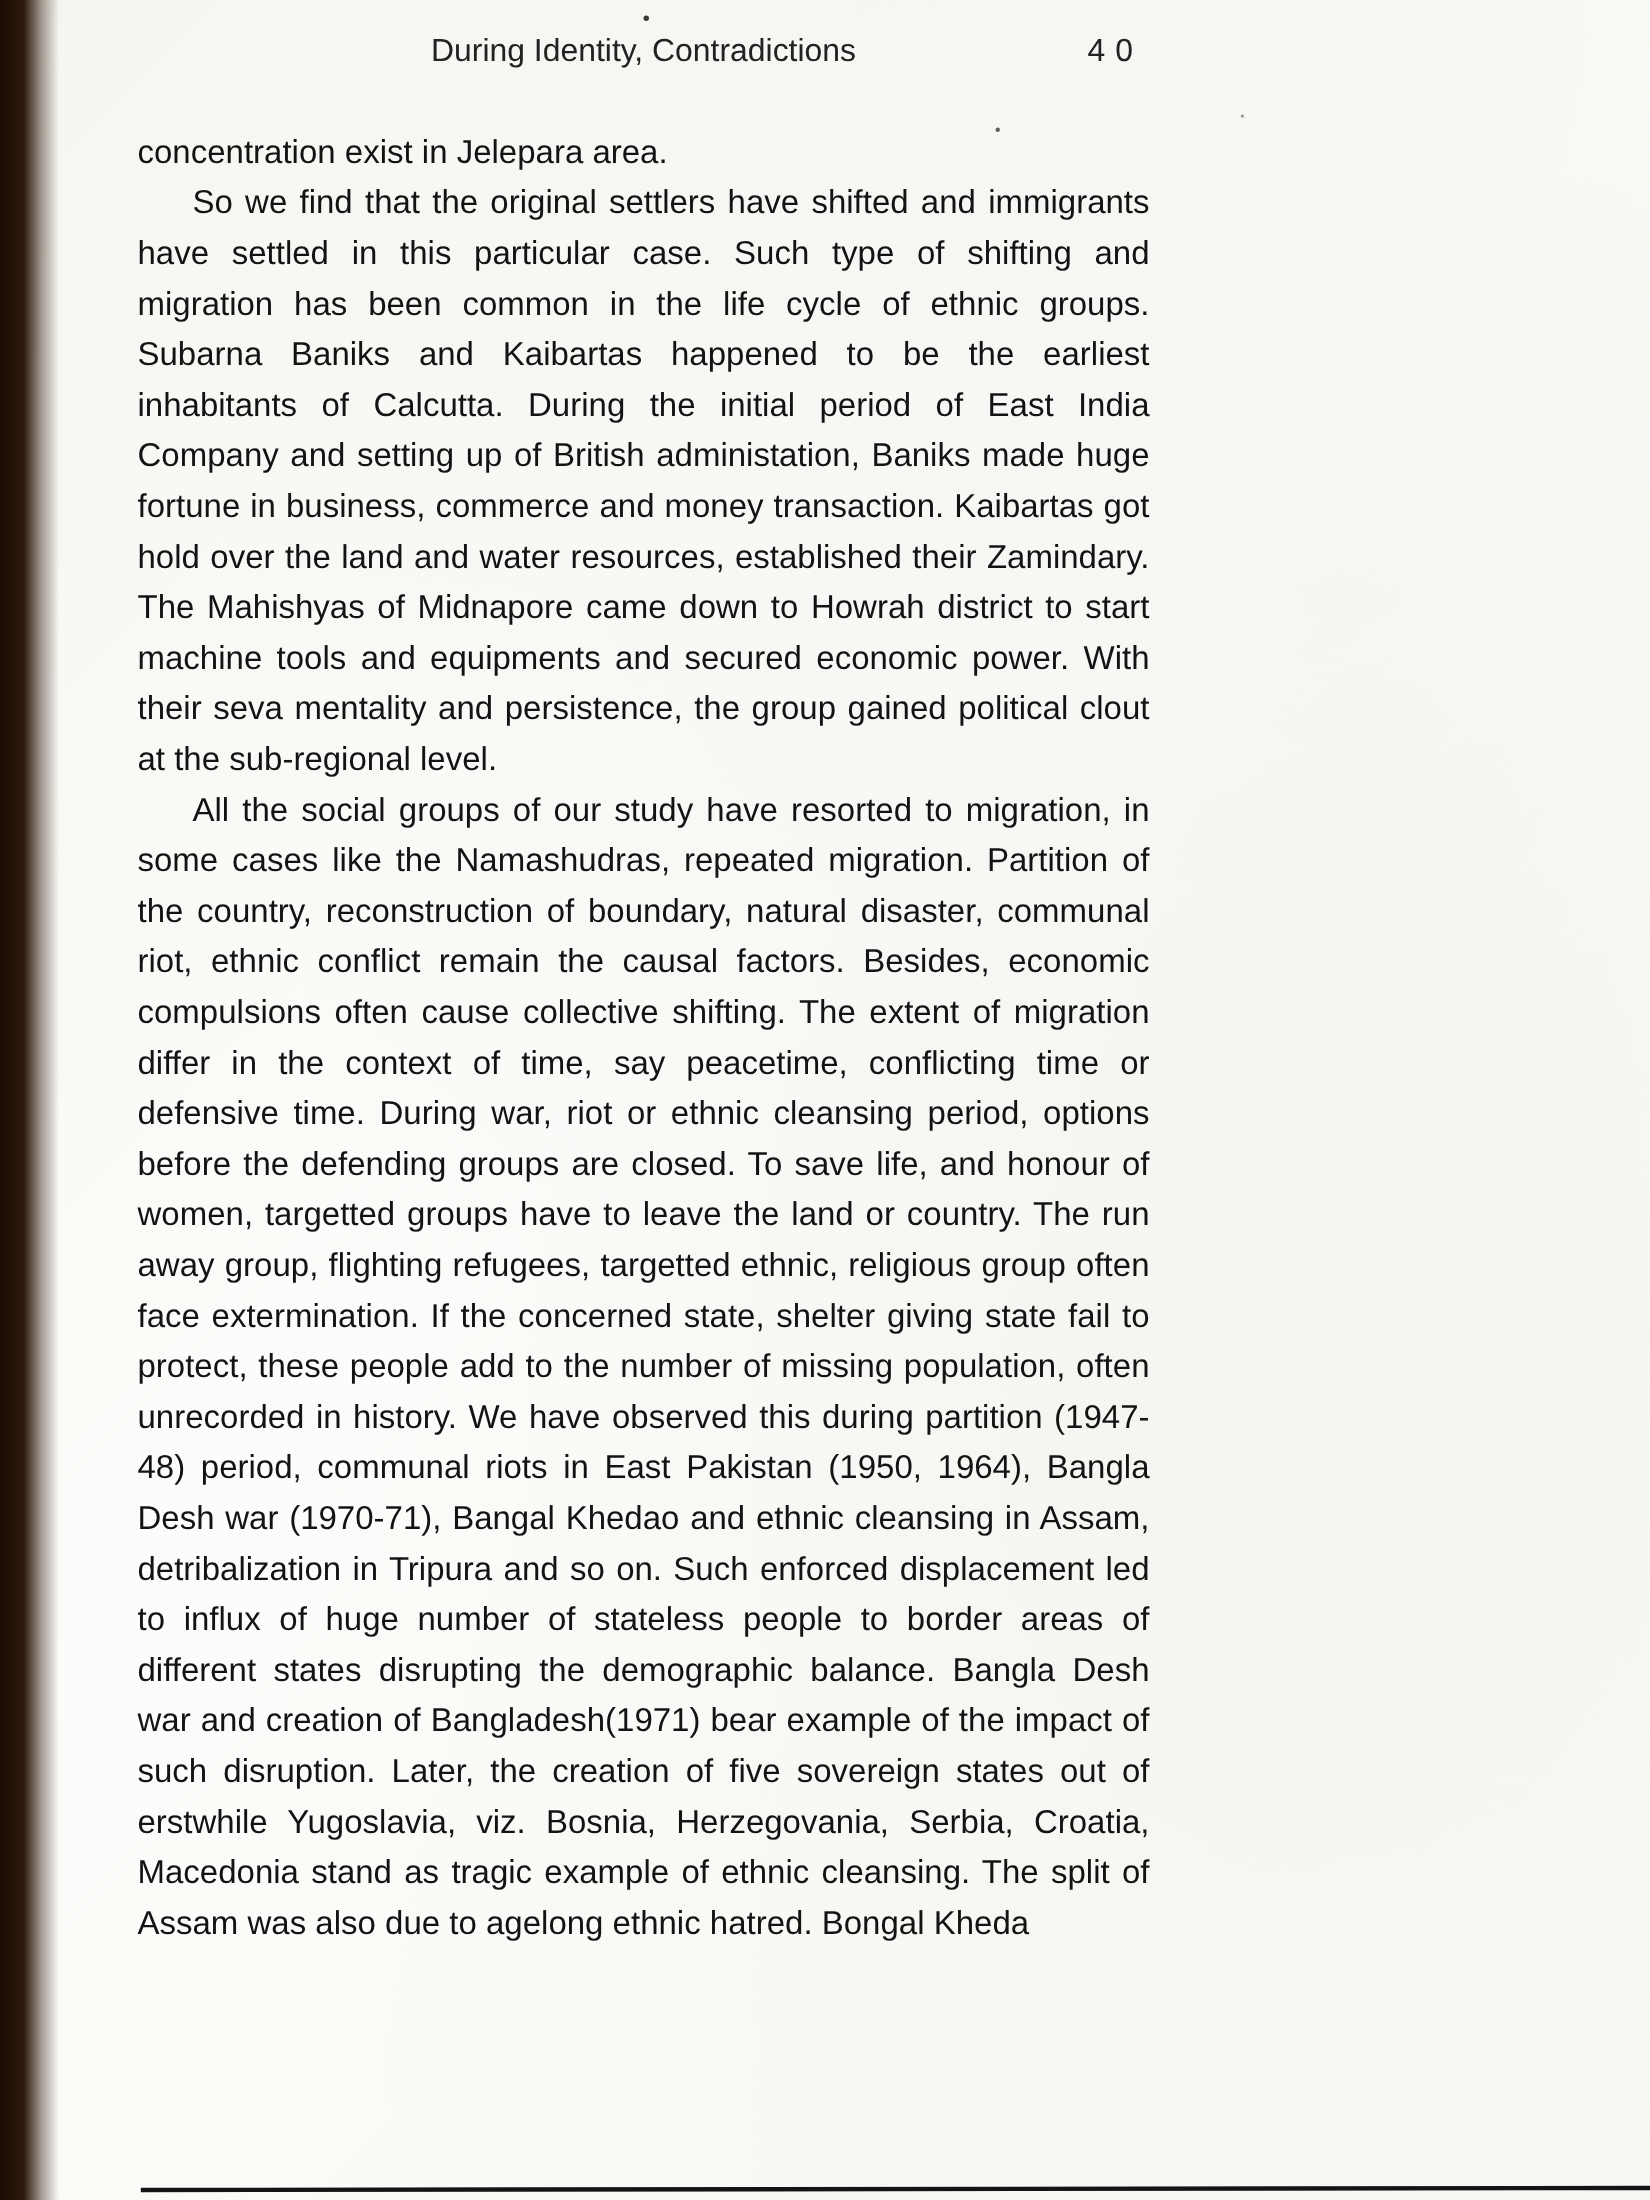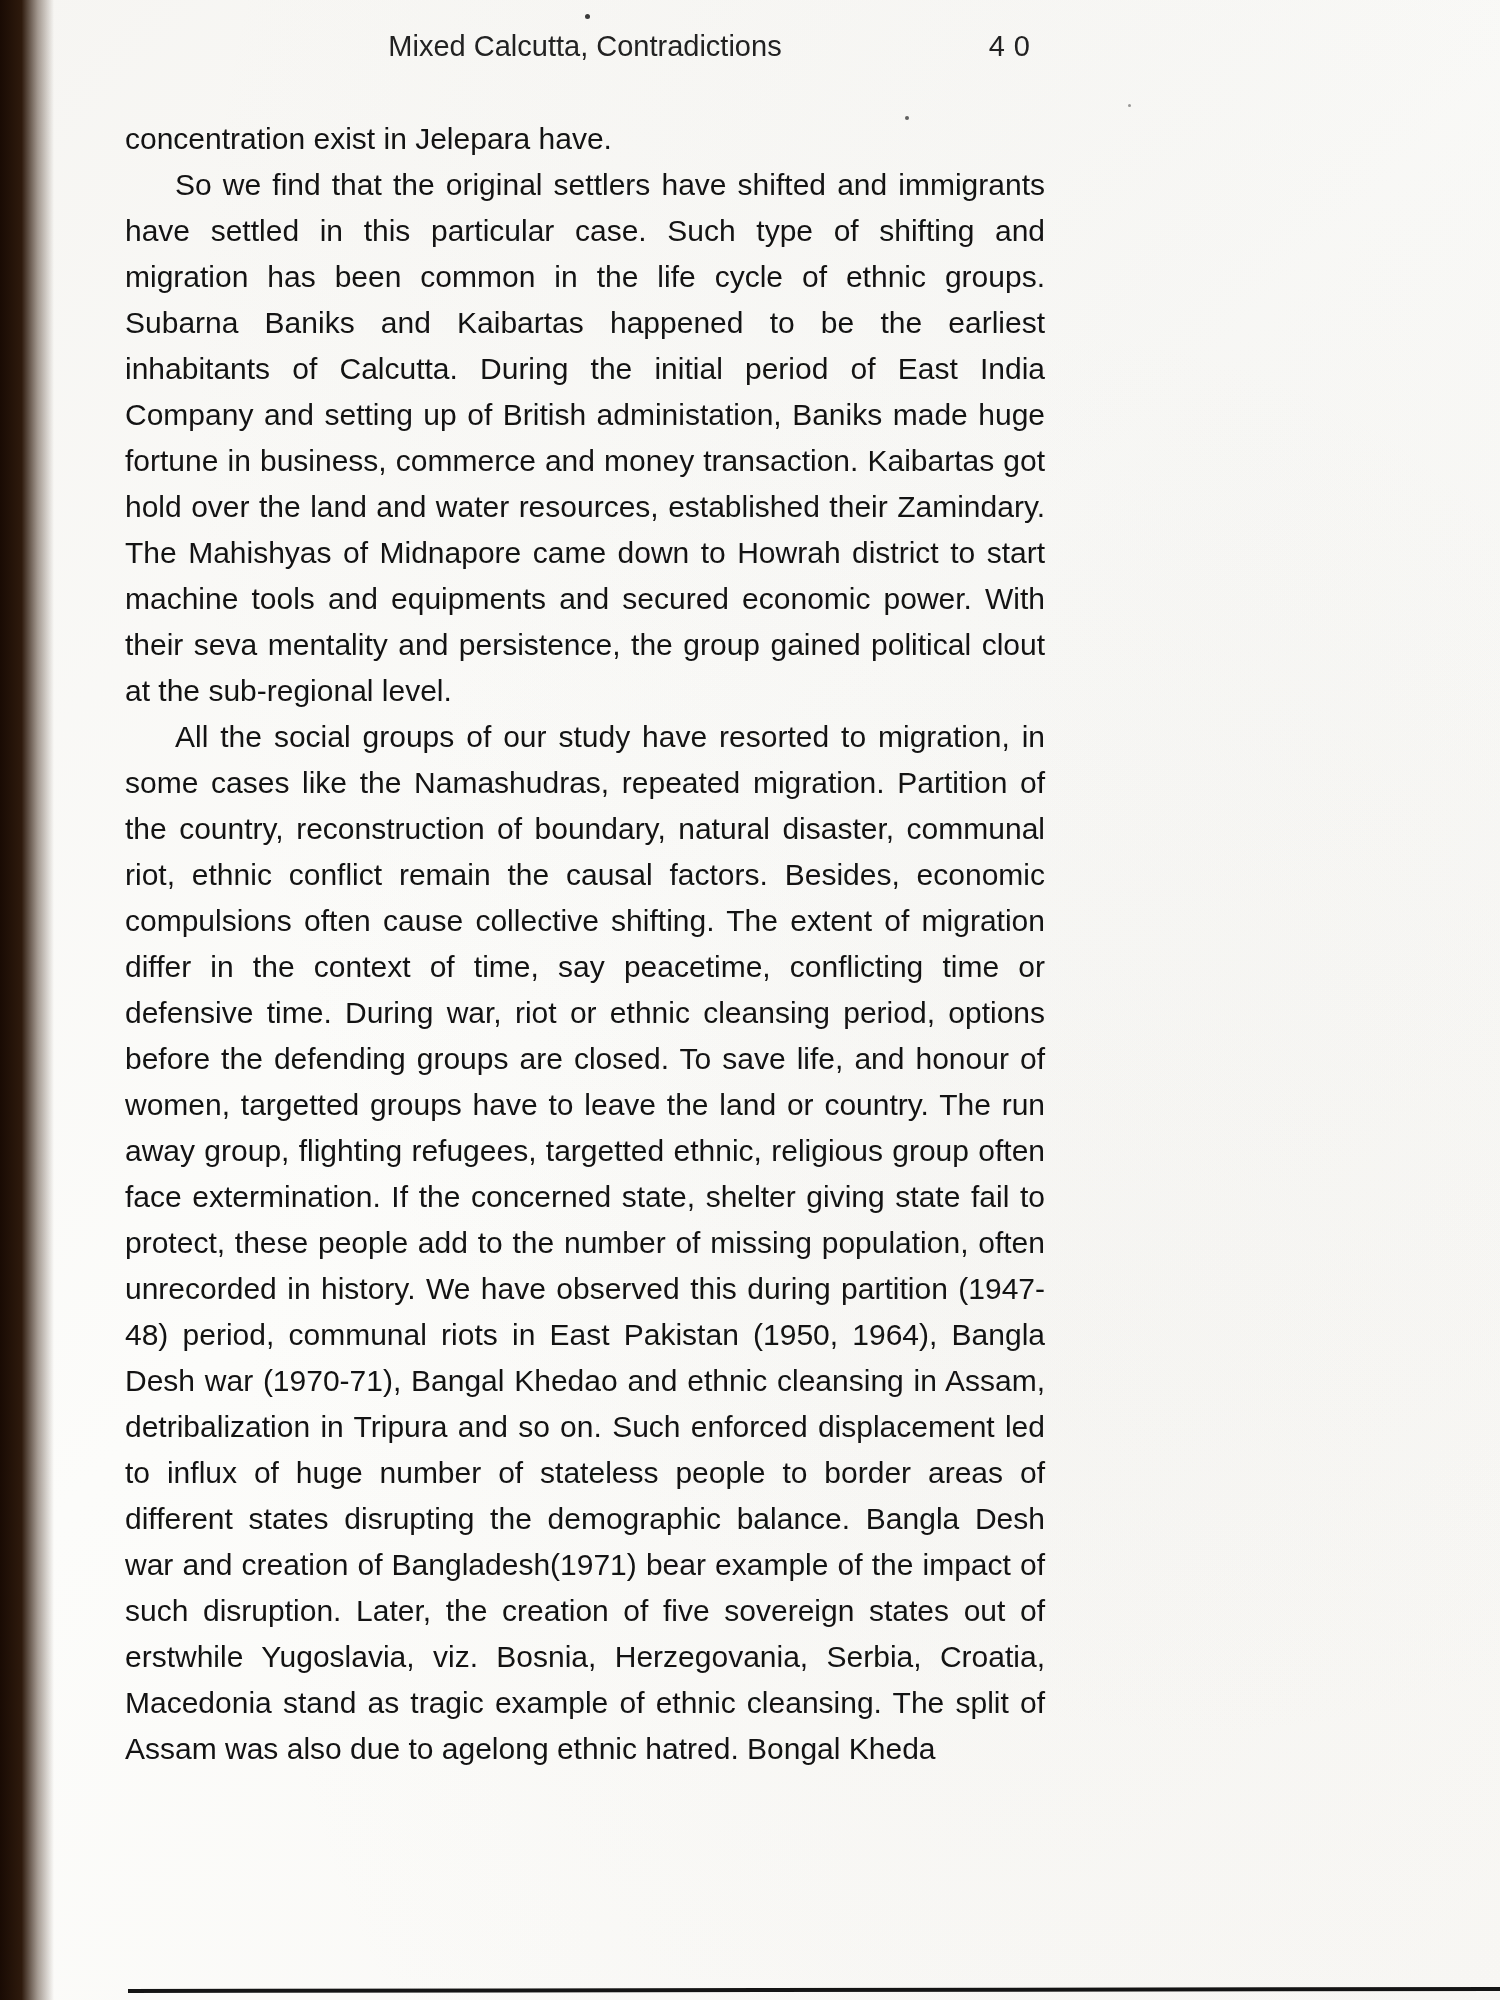--- a/index.html
+++ b/index.html
@@ -91,24 +91,24 @@
   <div class="edge-left"></div>
   <div class="edge-bottom"></div>
 
   <div class="speck s1"></div>
   <div class="speck s2"></div>
   <div class="speck s3"></div>
 
   <div class="content">
 
     <div class="page-header">
-      <div class="title">Mixed Calcutta, Contradictions</div>
+      <div class="title">During Identity, Contradictions</div>
       <div class="pagenum">40</div>
     </div>
 
     <div class="body-text">
-      <p>concentration exist in Jelepara have.</p>
+      <p>concentration exist in Jelepara area.</p>
       <p class="indent">So we find that the original settlers have shifted and immigrants have settled in this particular case. Such type of shifting and migration has been common in the life cycle of ethnic groups. Subarna Baniks and Kaibartas happened to be the earliest inhabitants of Calcutta. During the initial period of East India Company and setting up of British administation, Baniks made huge fortune in business, commerce and money transaction. Kaibartas got hold over the land and water resources, established their Zamindary. The Mahishyas of Midnapore came down to Howrah district to start machine tools and equipments and secured economic power. With their seva mentality and persistence, the group gained political clout at the sub-regional level.</p>
       <p class="indent">All the social groups of our study have resorted to migration, in some cases like the Namashudras, repeated migration. Partition of the country, reconstruction of boundary, natural disaster, communal riot, ethnic conflict remain the causal factors. Besides, economic compulsions often cause collective shifting. The extent of migration differ in the context of time, say peacetime, conflicting time or defensive time. During war, riot or ethnic cleansing period, options before the defending groups are closed. To save life, and honour of women, targetted groups have to leave the land or country. The run away group, flighting refugees, targetted ethnic, religious group often face extermination. If the concerned state, shelter giving state fail to protect, these people add to the number of missing population, often unrecorded in history. We have observed this during partition (1947-48) period, communal riots in East Pakistan (1950, 1964), Bangla Desh war (1970-71), Bangal Khedao and ethnic cleansing in Assam, detribalization in Tripura and so on. Such enforced displacement led to influx of huge number of stateless people to border areas of different states disrupting the demographic balance. Bangla Desh war and creation of Bangladesh(1971) bear example of the impact of such disruption. Later, the creation of five sovereign states out of erstwhile Yugoslavia, viz. Bosnia, Herzegovania, Serbia, Croatia, Macedonia stand as tragic example of ethnic cleansing. The split of Assam was also due to agelong ethnic hatred. Bongal Kheda</p>
     </div>
 
   </div>
 </div>
 
 </body></html>

